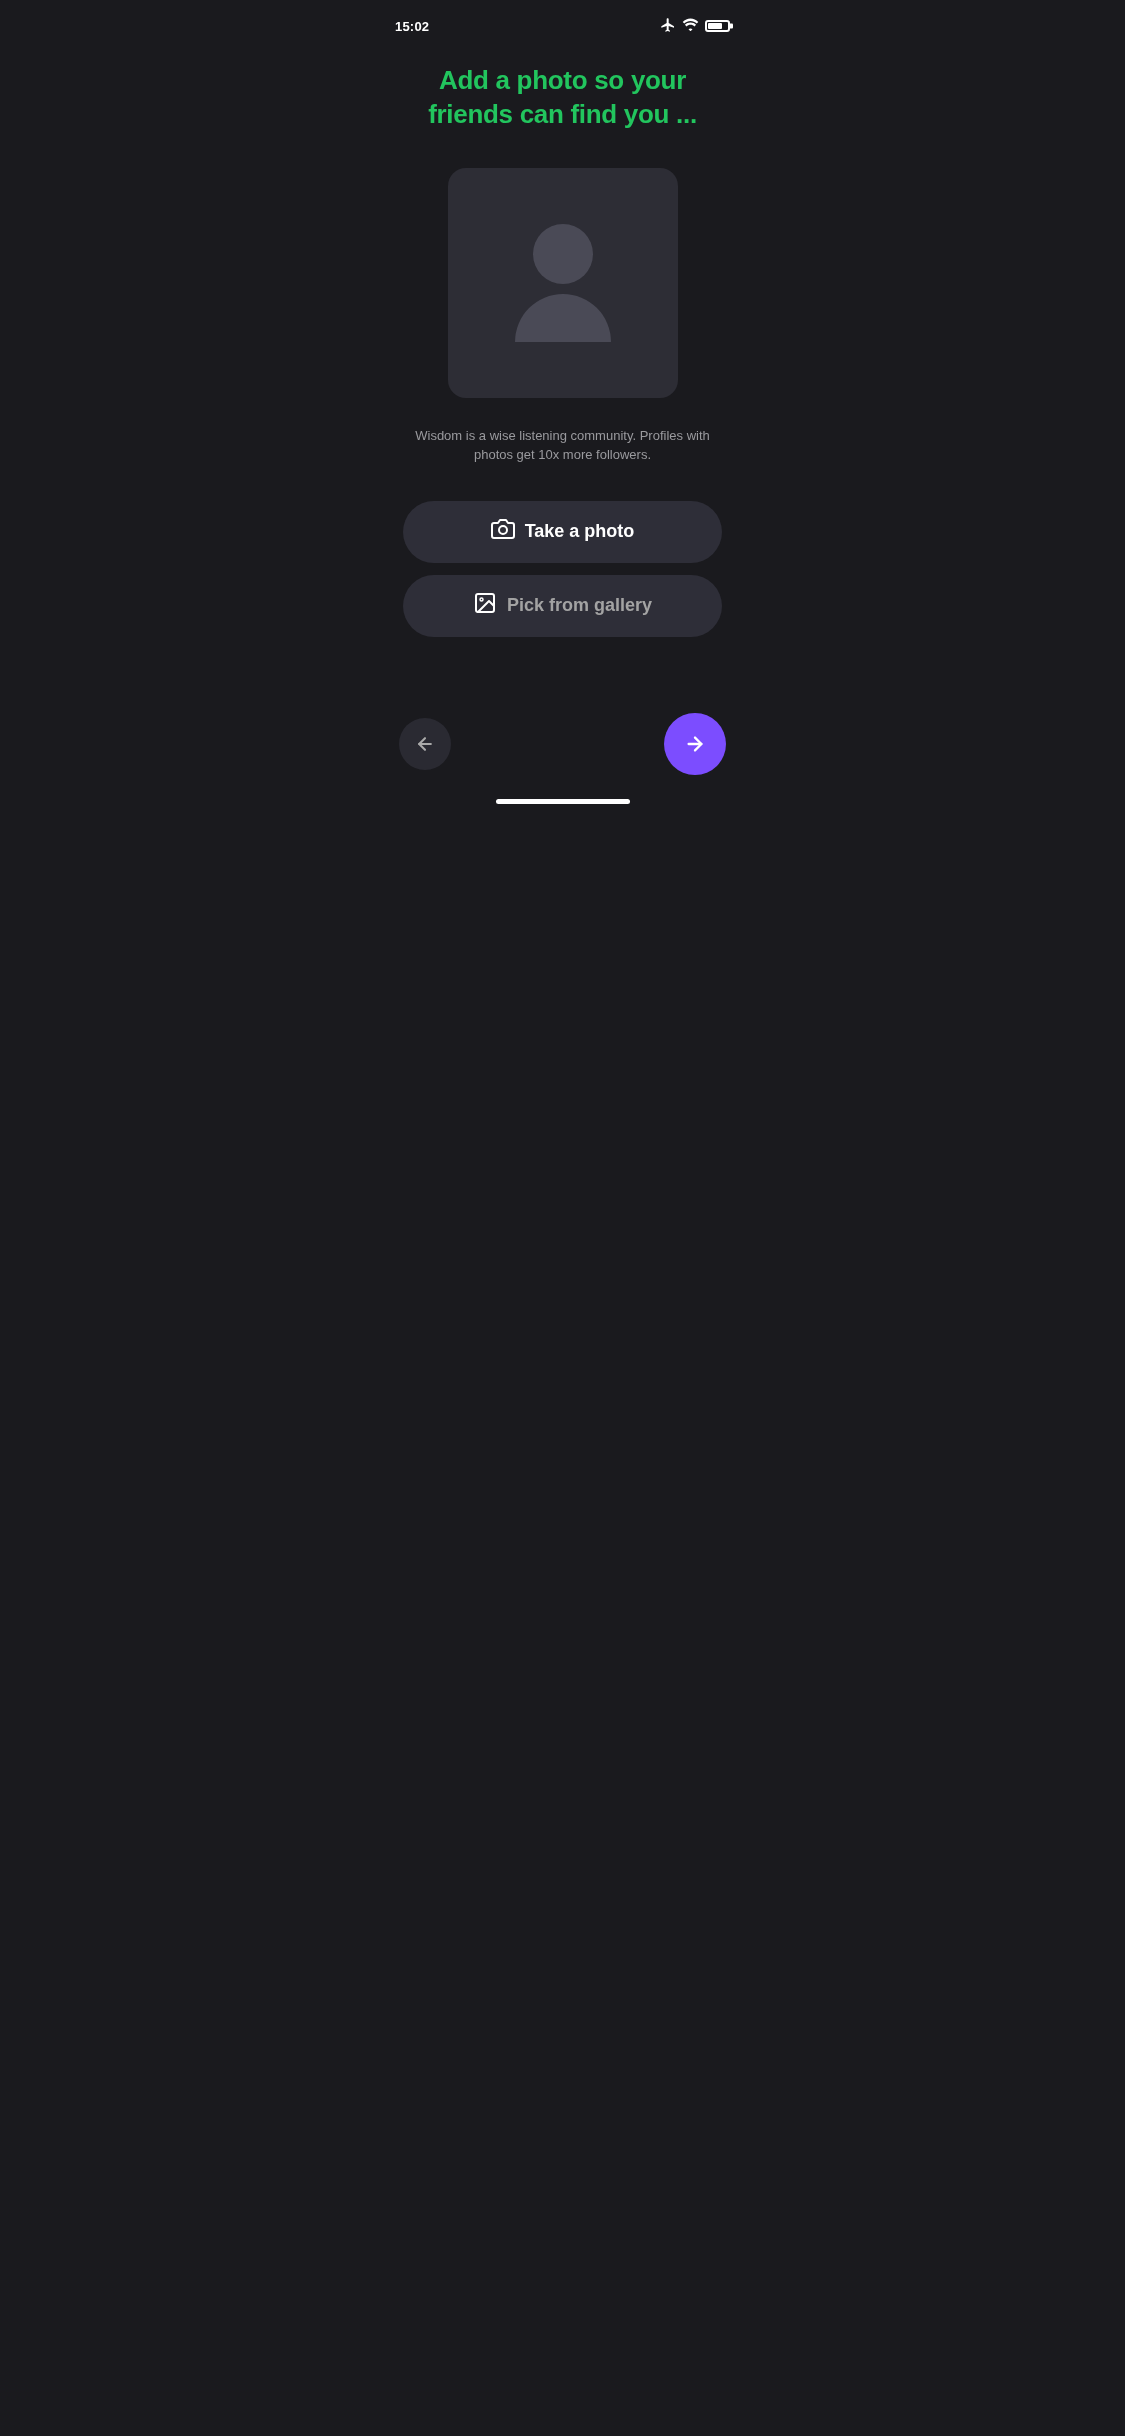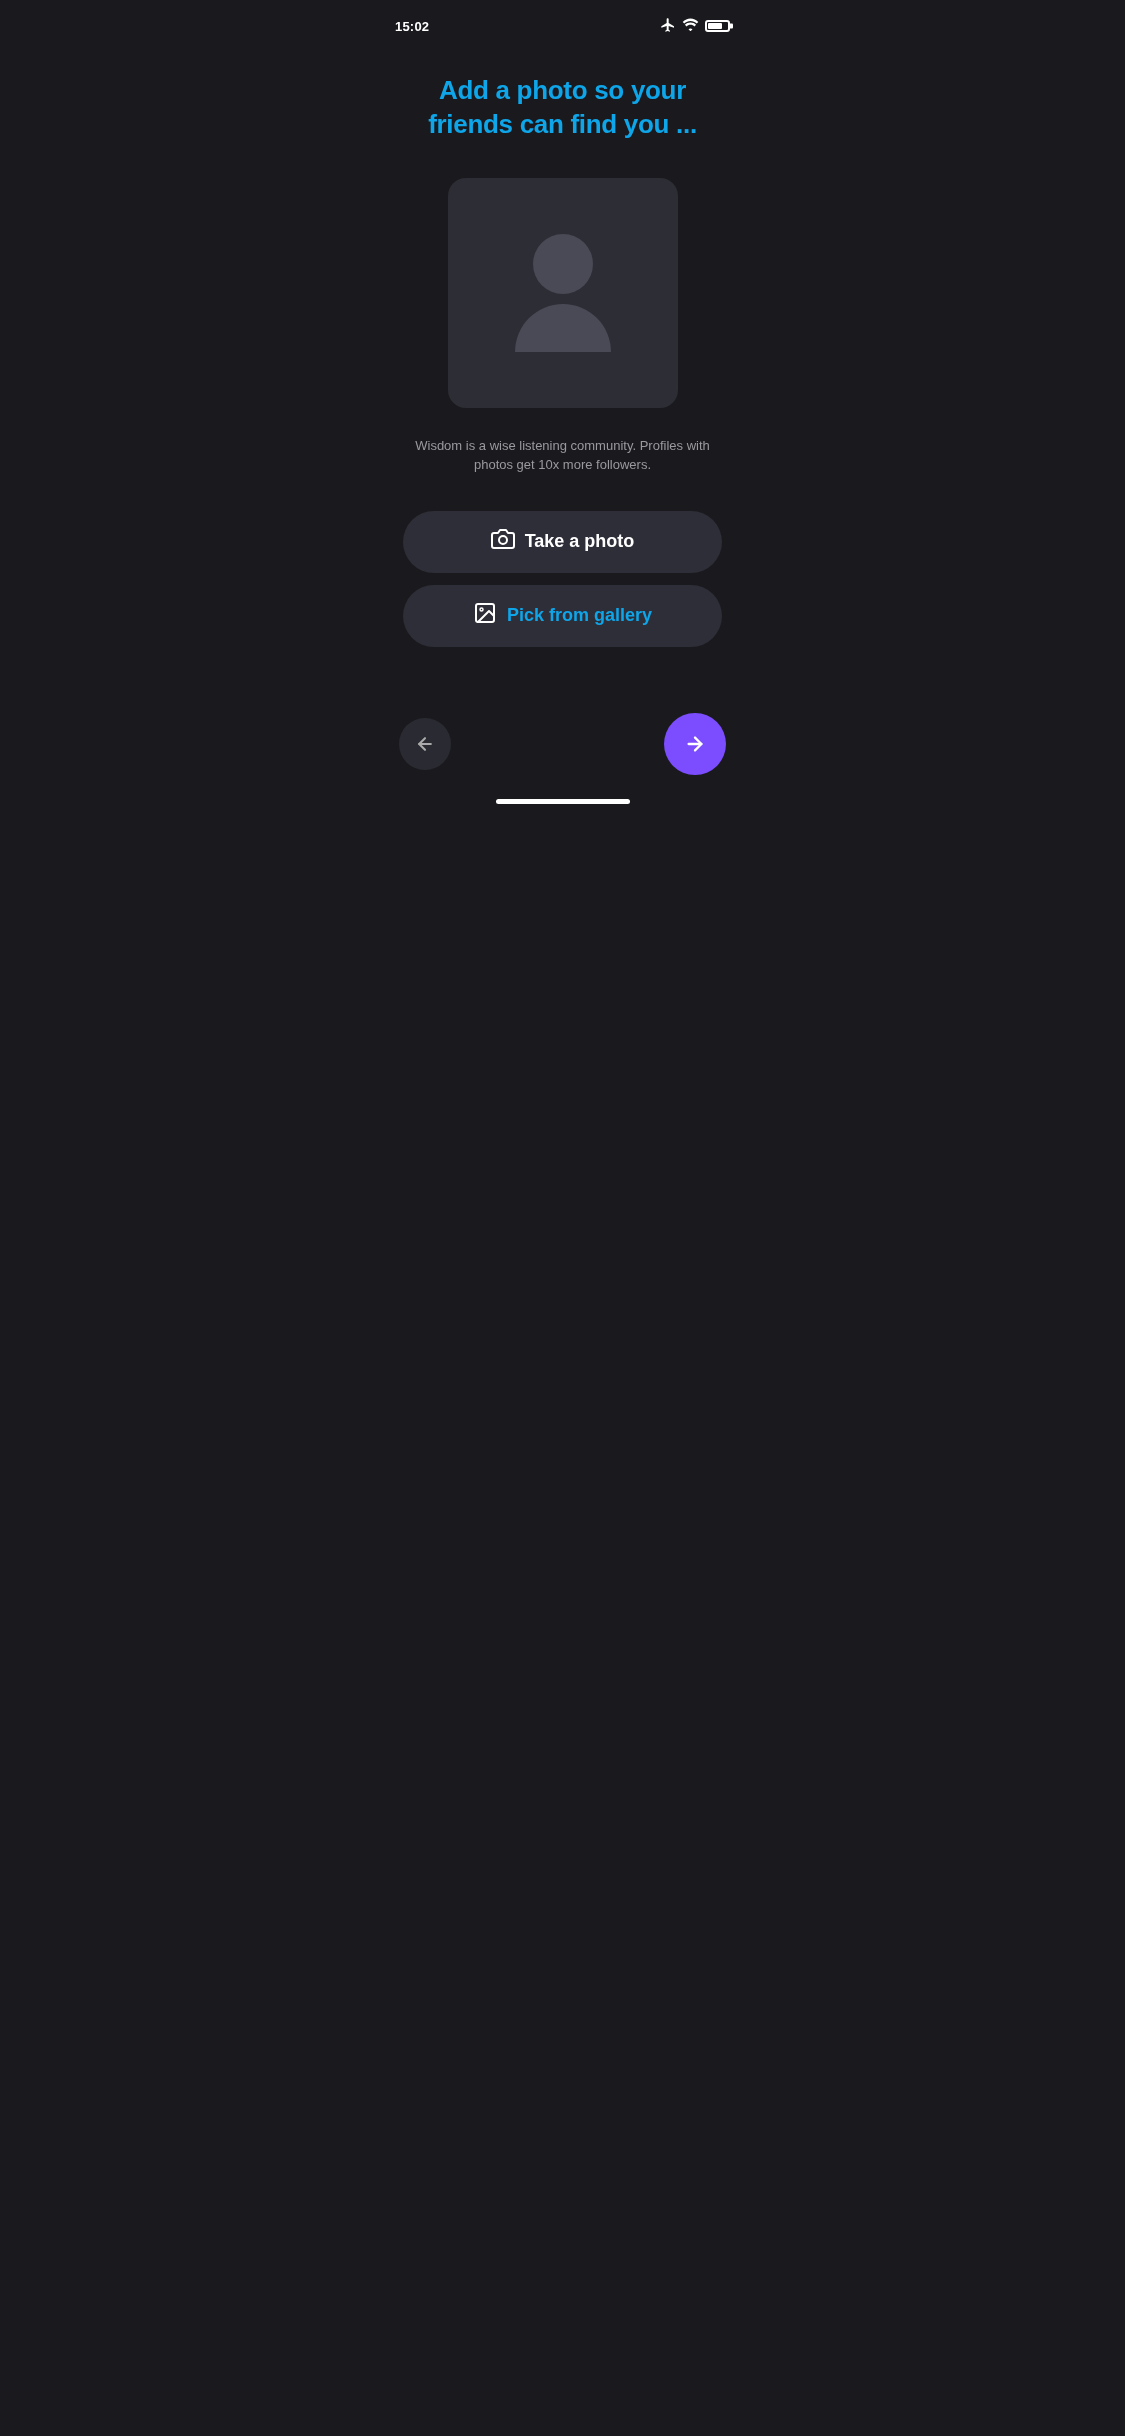--- a/index.html
+++ b/index.html
@@ -84,26 +84,26 @@
 
     .main-content {
       flex: 1;
       display: flex;
       flex-direction: column;
       align-items: center;
       padding: 20px 24px 0 24px;
     }
 
     .headline {
-      color: #0ea5e9;
+      color: #22c55e;
       font-size: 26px;
       font-weight: 600;
       text-align: center;
       line-height: 1.3;
-      margin-top: 10px;
+      margin-top: 0;
       margin-bottom: 36px;
       letter-spacing: -0.3px;
     }
 
     .avatar-container {
       width: 230px;
       height: 230px;
       background-color: #2d2d35;
       border-radius: 18px;
       display: flex;
@@ -165,21 +165,21 @@
       font-weight: 600;
     }
 
     .btn-primary {
       background-color: #2e2e38;
       color: #ffffff;
     }
 
     .btn-secondary {
       background-color: #2e2e38;
-      color: #0ea5e9;
+      color: #a3a3a3;
     }
 
     .btn-remove {
       background-color: transparent;
       border: 2px solid #3a3a45;
       color: #6a6a72;
     }
 
     .btn-icon {
       font-size: 20px;

